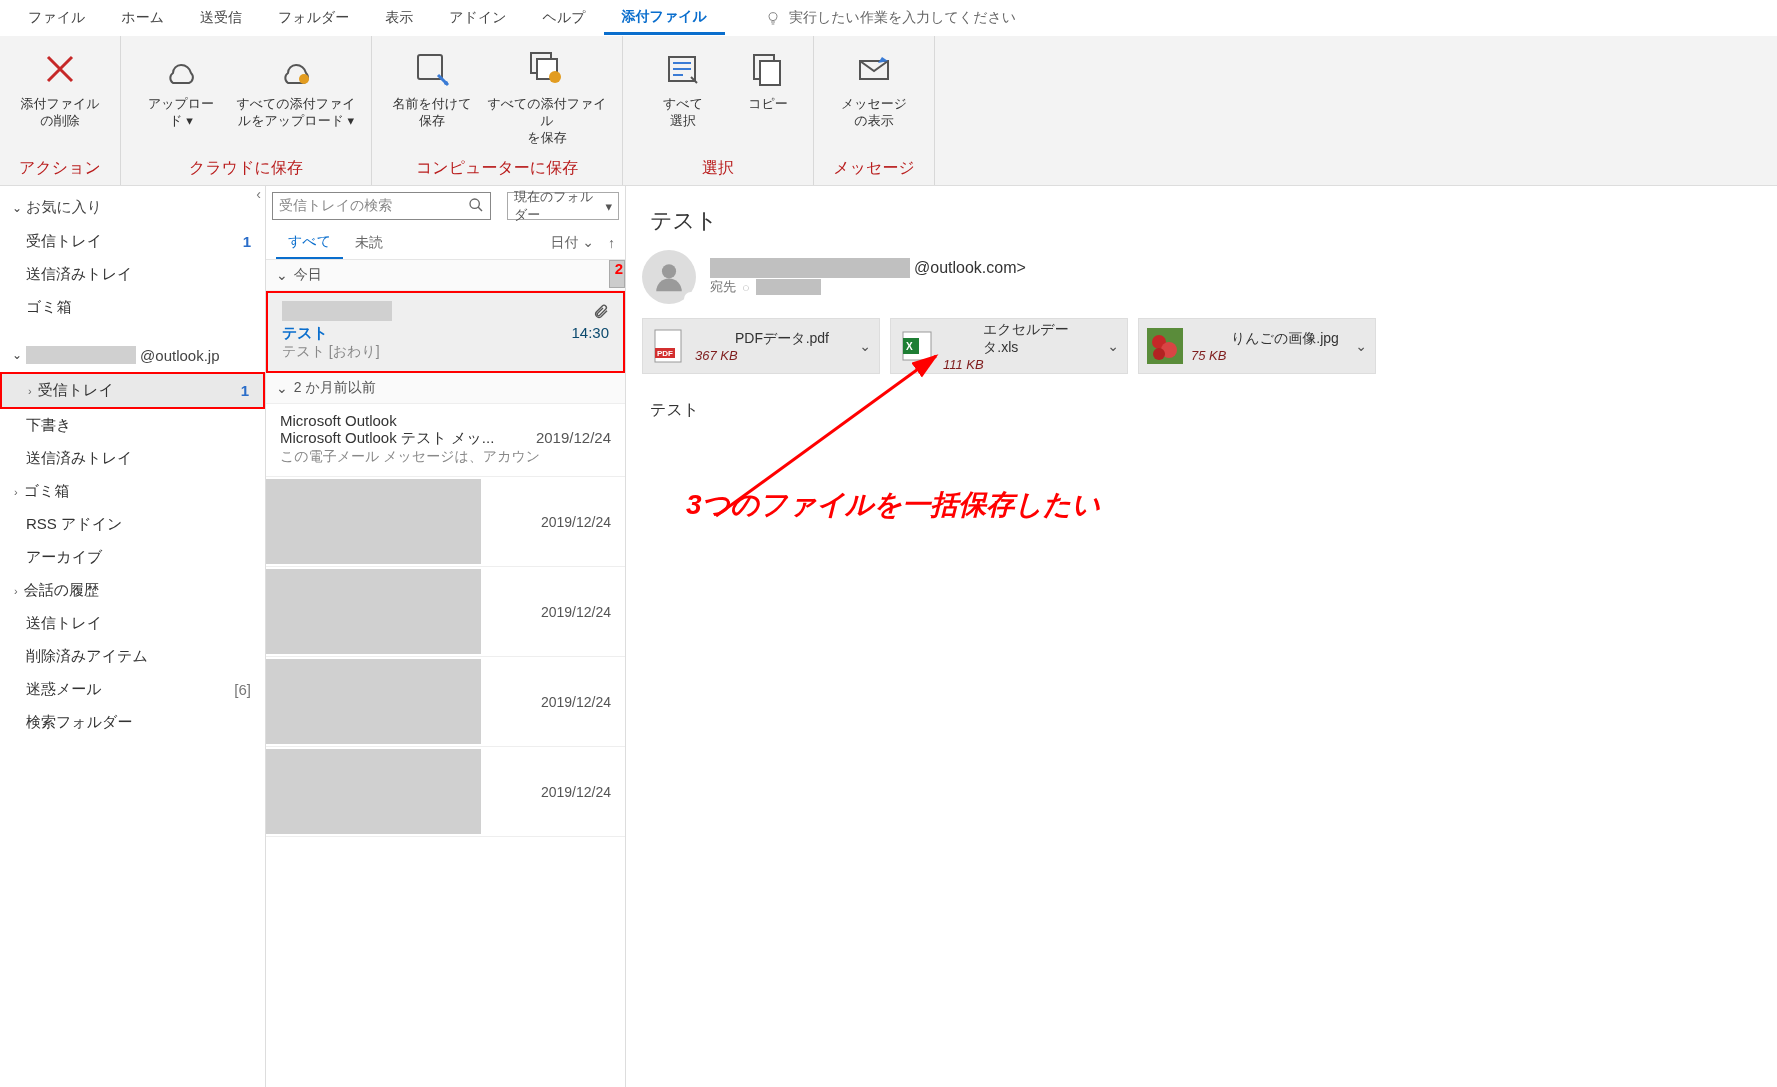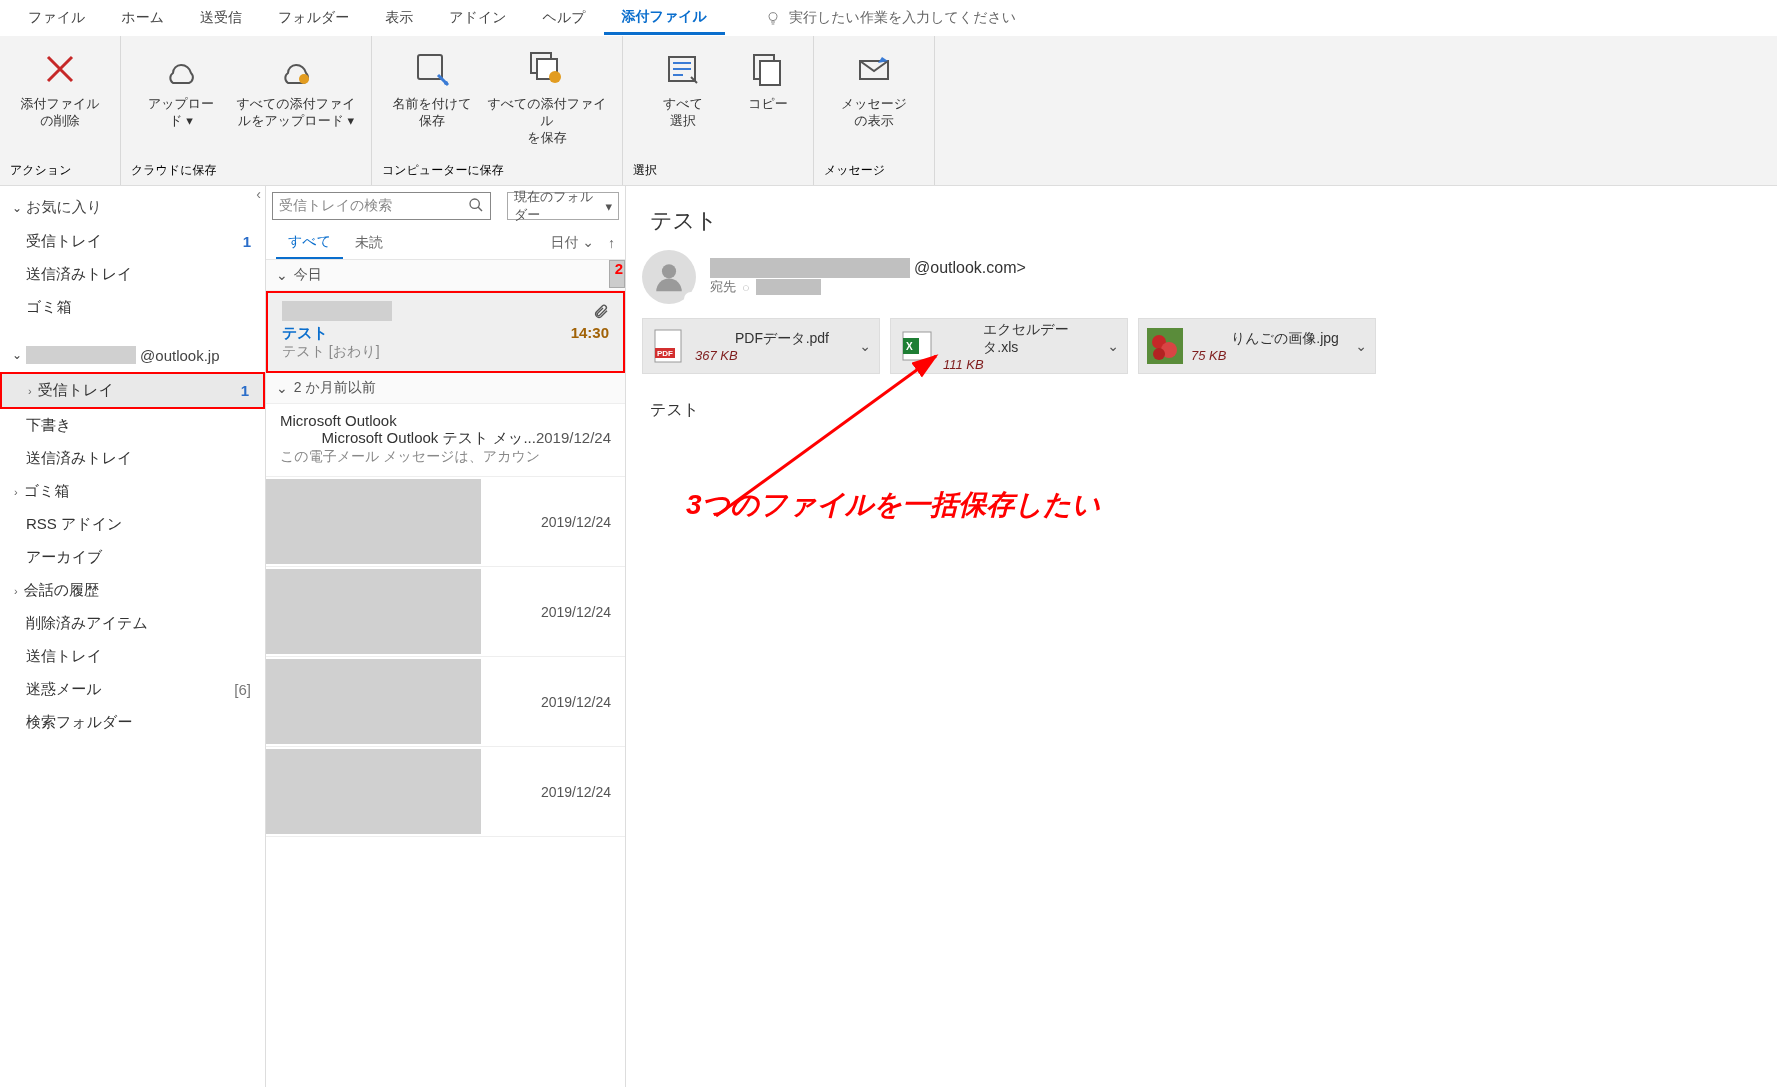--- a/index.html
+++ b/index.html
@@ -12,21 +12,21 @@
 .tellme svg { width: 16px; height: 16px; }
 
 .ribbon { display: flex; background: #f3f3f3; border-bottom: 1px solid #ddd; height: 150px; }
 .ribbon-group { display: flex; flex-direction: column; justify-content: space-between; padding: 6px 10px 4px; border-right: 1px solid #d8d8d8; }
 .ribbon-row { display: flex; gap: 0; flex: 1; align-items: flex-start; }
 .ribbon-btn { display: flex; flex-direction: column; align-items: center; width: 100px; padding: 6px 2px; text-align: center; cursor: pointer; }
 .ribbon-btn.wide { width: 130px; }
 .ribbon-btn .icon { height: 42px; display: flex; align-items: center; justify-content: center; margin-bottom: 6px; }
 .ribbon-btn .icon svg { width: 40px; height: 40px; }
 .ribbon-btn .lbl { font-size: 13px; line-height: 1.3; }
-.ribbon-group-label { font-size: 12px; color: #000000; padding: 4px 0 2px; }
+.ribbon-group-label { text-align: center; font-size: 16px; color: #b91c1c; padding: 4px 0 2px; }
 
 .main { display: flex; height: calc(100% - 186px); }
 
 .nav { width: 266px; border-right: 1px solid #ddd; overflow-y: auto; padding-top: 4px; position: relative; }
 .collapse-caret { position: absolute; right: 4px; top: 0; font-size: 14px; color: #777; }
 .nav-sec-head { display: flex; align-items: center; padding: 8px 12px; font-size: 15px; color: #444; cursor: pointer; gap: 4px; }
 .nav-sec-head .chev { font-size: 12px; }
 .nav-item { display: flex; justify-content: space-between; align-items: center; padding: 7px 14px 7px 26px; cursor: pointer; font-size: 15px; }
 .nav-item .name { display: flex; align-items: center; gap: 4px; }
 .nav-item .cnt { color: #2a6dc9; font-weight: 700; }
@@ -44,22 +44,22 @@
 .tab-row { display: flex; align-items: center; padding: 0 10px; border-bottom: 1px solid #e5e5e5; height: 34px; position: relative; }
 .tab { padding: 6px 12px; color: #666; cursor: pointer; }
 .tab.active { color: #0a6ecd; border-bottom: 2px solid #0a6ecd; margin-bottom: -1px; }
 .sort-ctrl { position: absolute; right: 10px; display: flex; gap: 14px; color: #666; font-size: 14px; align-items: center; }
 .list-body { flex: 1; overflow-y: auto; position: relative; }
 .scrollbar-stub { position:absolute; right:0; top:0; width:16px; height:28px; background:#ccc; border:1px solid #aaa; }
 .grp-hdr { display: flex; align-items: center; padding: 6px 10px; font-size: 14px; color: #555; border-bottom: 1px solid #eee; background:#fafafa; gap:6px; }
 .msg { padding: 8px 14px 10px 14px; border-bottom: 1px solid #eee; position: relative; }
 .msg .from { font-size: 15px; color: #333; }
 .msg .subj { font-size: 15px; color: #0a6ecd; display: flex; justify-content: space-between; font-weight: 600; }
-.msg .subj .time { color: #a16207; font-weight: 700; }
-.msg .subj.plain { color: #333; font-weight: 400; justify-content: flex-end; }
+.msg .subj .time { color: #0c4a6e; font-weight: 400; }
+.msg .subj.plain { color: #333; font-weight: 400; }
 .msg .subj.plain .time { color: #555; font-weight: 400; }
 .msg .prev { font-size: 14px; color: #888; }
 .msg .clip { position: absolute; right: 14px; top: 10px; color: #555; }
 .msg.sel-red { border: 2px solid #ff0000; background: #efefef; }
 .sender-mask { display:inline-block; width:110px; height:20px; background:#d0d0d0; }
 .sender-mask-lg { display:inline-block; width:215px; height:85px; background:#d0d0d0; vertical-align:top; }
 .msg.two-col { display:flex; justify-content: space-between; align-items:center; padding:2px 14px 2px 0; }
 
 .reading { flex: 1; padding: 18px 16px; position: relative; }
 .read-subj { font-size: 22px; font-weight: 400; color: #333; margin: 2px 0 14px 8px; }
@@ -264,24 +264,24 @@
     <div class="nav-item">
         <span class="name">アーカイブ</span>
       </div>
     <div class="nav-item" style="padding-left:14px">
         <span class="name">
           <span class="chev-small">›</span>
           <span>会話の履歴</span>
         </span>
       </div>
     <div class="nav-item">
+        <span class="name">送信トレイ</span>
+      </div>
+    <div class="nav-item">
         <span class="name">削除済みアイテム</span>
-      </div>
-    <div class="nav-item">
-        <span class="name">送信トレイ</span>
       </div>
     <div class="nav-item">
         <span class="name">迷惑メール</span>
         <span class="cnt gray">[6]</span>
       </div>
     <div class="nav-item">
         <span class="name">検索フォルダー</span>
       </div>
   </div>
 

